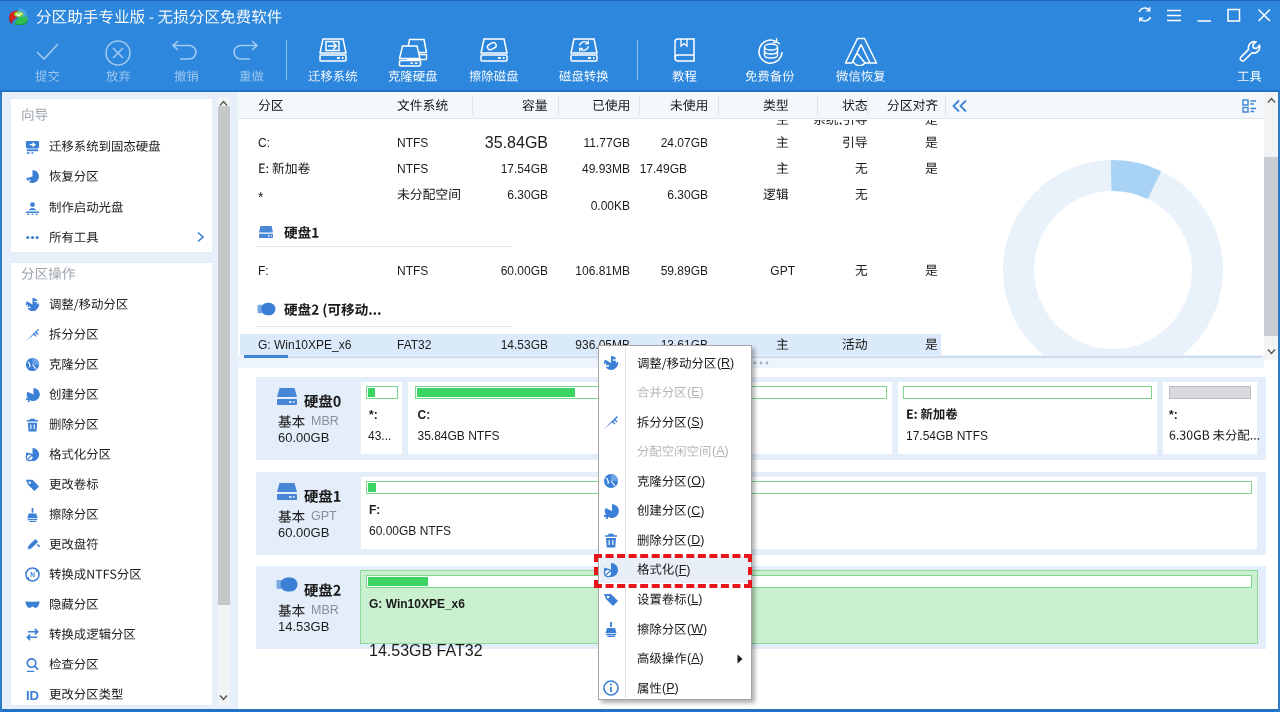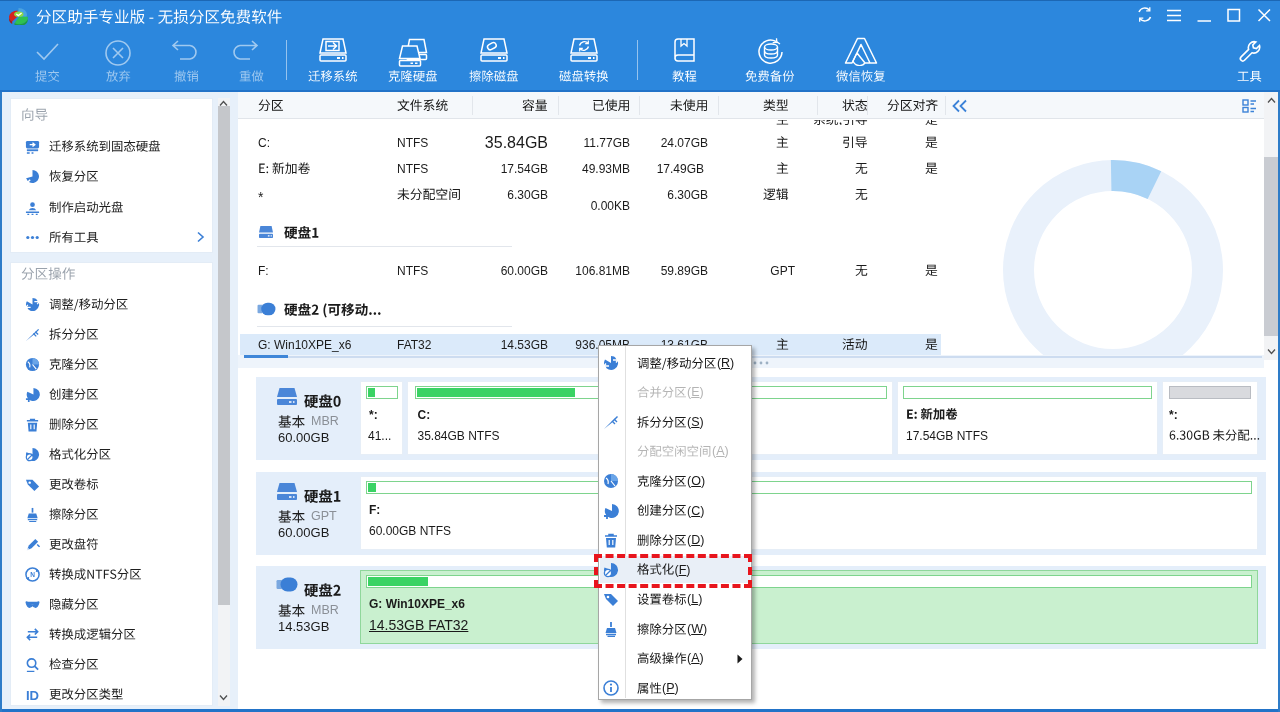--- a/index.html
+++ b/index.html
@@ -721,21 +721,21 @@
       <use href="#g45" x="0"></use>
       <use href="#g3a" x="11.78"></use>
       <use href="#g65b0" x="21.82"></use>
       <use href="#g52a0" x="41.82"></use>
       <use href="#g5377" x="61.82"></use>
     </g>
   </svg>
 <div style="position:absolute;font-size:12px;line-height:16px;color:#1b1b1b;white-space:pre;top:161px;left:397px;">NTFS</div>
 <div style="position:absolute;font-size:12px;line-height:16px;color:#1b1b1b;white-space:pre;top:161px;right:732px;">17.54GB</div>
 <div style="position:absolute;font-size:12px;line-height:16px;color:#1b1b1b;white-space:pre;top:161px;right:650px;">49.93MB</div>
-<div style="position:absolute;font-size:12px;line-height:16px;color:#1b1b1b;white-space:pre;top:161px;right:576px;">17.49GB</div>
+<div style="position:absolute;font-size:12px;line-height:16px;color:#1b1b1b;white-space:pre;top:161px;right:593px;">17.49GB</div>
 <svg style="position:absolute;left:775.2px;top:161.27px;overflow:visible" width="15" height="16">
     <g fill="#1b1b1b" transform="translate(1,12.03) scale(0.64)">
       <use href="#g4e3b" x="0"></use>
     </g>
   </svg>
 <svg style="position:absolute;left:854.2px;top:161.27px;overflow:visible" width="15" height="16">
     <g fill="#1b1b1b" transform="translate(1,12.03) scale(0.64)">
       <use href="#g65e0" x="0"></use>
     </g>
   </svg>
@@ -918,21 +918,21 @@
       <use href="#g57fa" x="0"></use>
       <use href="#g672c" x="20"></use>
     </g>
   </svg>
 <div style="position:absolute;font-size:12.5px;line-height:16.5px;color:#8a8f96;white-space:pre;top:601.75px;left:311px;">MBR</div>
 <div style="position:absolute;font-size:13px;line-height:17px;color:#1b1b1b;white-space:pre;top:618px;left:278px;">14.53GB</div>
 <div style="position:absolute;left:360px;top:381px;width:43px;height:74px;background:#fff;border:1px solid #e6eef7;box-sizing:border-box"></div>
 <div style="position:absolute;left:366px;top:386px;width:32px;height:13px;background:#fff;border:1px solid #7ed48d;box-sizing:border-box"></div>
 <div style="position:absolute;left:368px;top:388px;width:7px;height:9px;background:#3ad364"></div>
 <div style="position:absolute;font-size:12px;line-height:16px;color:#1a1a1a;white-space:pre;top:407px;left:369px;font-weight:bold;">*:</div>
-<div style="position:absolute;font-size:12px;line-height:16px;color:#1a1a1a;white-space:pre;top:428px;left:368px;">41...</div>
+<div style="position:absolute;font-size:12px;line-height:16px;color:#1a1a1a;white-space:pre;top:428px;left:368px;">43...</div>
 <div style="position:absolute;left:407px;top:381px;width:486px;height:74px;background:#fff;border:1px solid #e6eef7;box-sizing:border-box"></div>
 <div style="position:absolute;left:415px;top:386px;width:472px;height:13px;background:#fff;border:1px solid #7ed48d;box-sizing:border-box"></div>
 <div style="position:absolute;left:417px;top:388px;width:158px;height:9px;background:#3ad364"></div>
 <div style="position:absolute;font-size:12px;line-height:16px;color:#1a1a1a;white-space:pre;top:407px;left:417.5px;font-weight:bold;">C:</div>
 <div style="position:absolute;font-size:12px;line-height:16px;color:#1a1a1a;white-space:pre;top:428px;left:417.5px;">35.84GB NTFS</div>
 <div style="position:absolute;left:897px;top:381px;width:261px;height:74px;background:#fff;border:1px solid #e6eef7;box-sizing:border-box"></div>
 <div style="position:absolute;left:903px;top:386px;width:249px;height:13px;background:#fff;border:1px solid #7ed48d;box-sizing:border-box"></div>
 <svg style="position:absolute;left:905px;top:407.34px;overflow:visible" width="54" height="15">
     <g fill="#1a1a1a" transform="translate(1,11.66) scale(0.62)">
       <use href="#b45" x="0"></use>
@@ -964,21 +964,21 @@
   </svg>
 <div style="position:absolute;left:360px;top:476px;width:898px;height:74px;background:#fff;border:1px solid #e6eef7;box-sizing:border-box"></div>
 <div style="position:absolute;left:366px;top:481px;width:886px;height:13px;background:#fff;border:1px solid #7ed48d;box-sizing:border-box"></div>
 <div style="position:absolute;left:368px;top:483px;width:8px;height:9px;background:#3ad364"></div>
 <div style="position:absolute;font-size:12px;line-height:16px;color:#1a1a1a;white-space:pre;top:502px;left:369px;font-weight:bold;">F:</div>
 <div style="position:absolute;font-size:12px;line-height:16px;color:#1a1a1a;white-space:pre;top:523px;left:369px;">60.00GB NTFS</div>
 <div style="position:absolute;left:360px;top:570px;width:898px;height:74px;background:#c9f0cf;border:1px solid #8fd79b;box-sizing:border-box"></div>
 <div style="position:absolute;left:366px;top:575px;width:886px;height:13px;background:#fff;border:1px solid #7ed48d;box-sizing:border-box"></div>
 <div style="position:absolute;left:368px;top:577px;width:60px;height:9px;background:#3ad364"></div>
 <div style="position:absolute;font-size:12px;line-height:16px;color:#1a1a1a;white-space:pre;top:596px;left:369px;font-weight:bold;">G: Win10XPE_x6</div>
-<div style="position:absolute;font-size:14px;line-height:16px;color:#1a1a1a;white-space:pre;top:617px;left:369px;text-decoration:underline;">14.53GB FAT32</div>
+<div style="position:absolute;font-size:16px;line-height:16px;color:#1a1a1a;white-space:pre;top:643px;left:369px;">14.53GB FAT32</div>
 <div style="position:absolute;left:598px;top:345px;width:154px;height:355px;background:#fff;border:1px solid #a6a6a6;box-sizing:border-box;box-shadow:3px 3px 4px rgba(0,0,0,0.3)"></div>
 <div style="position:absolute;left:625px;top:346px;width:1px;height:352px;background:#e0e0e0"></div>
 <svg style="position:absolute;left:603px;top:355.07px" width="16" height="16" viewBox="0 0 16 16">
     <path d="M8 1 A7 7 0 1 1 2 4.5 L8 8 Z" fill="#3b7fd6"></path>
     <path d="M1 11 L6 11 M3 8.5 L1 11 L3 13.5 M15 5 L10 5 M13 2.5 L15 5 L13 7.5" stroke="#fff" stroke-width="1.3" fill="none"></path>
   </svg>
 <svg style="position:absolute;left:636px;top:355.62px;overflow:visible" width="82" height="15">
     <g fill="#1a1a1a" transform="translate(1,11.75) scale(0.62)">
       <use href="#g8c03" x="0"></use>
       <use href="#g6574" x="20"></use>

